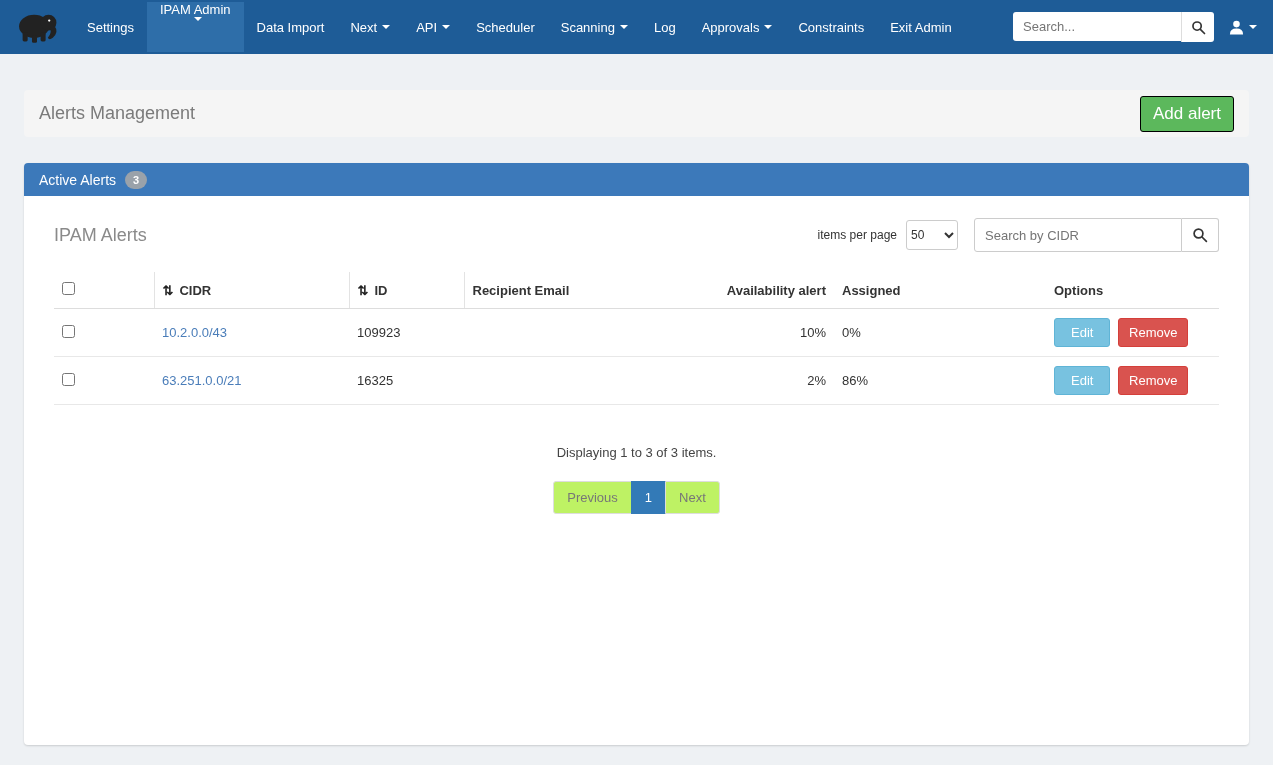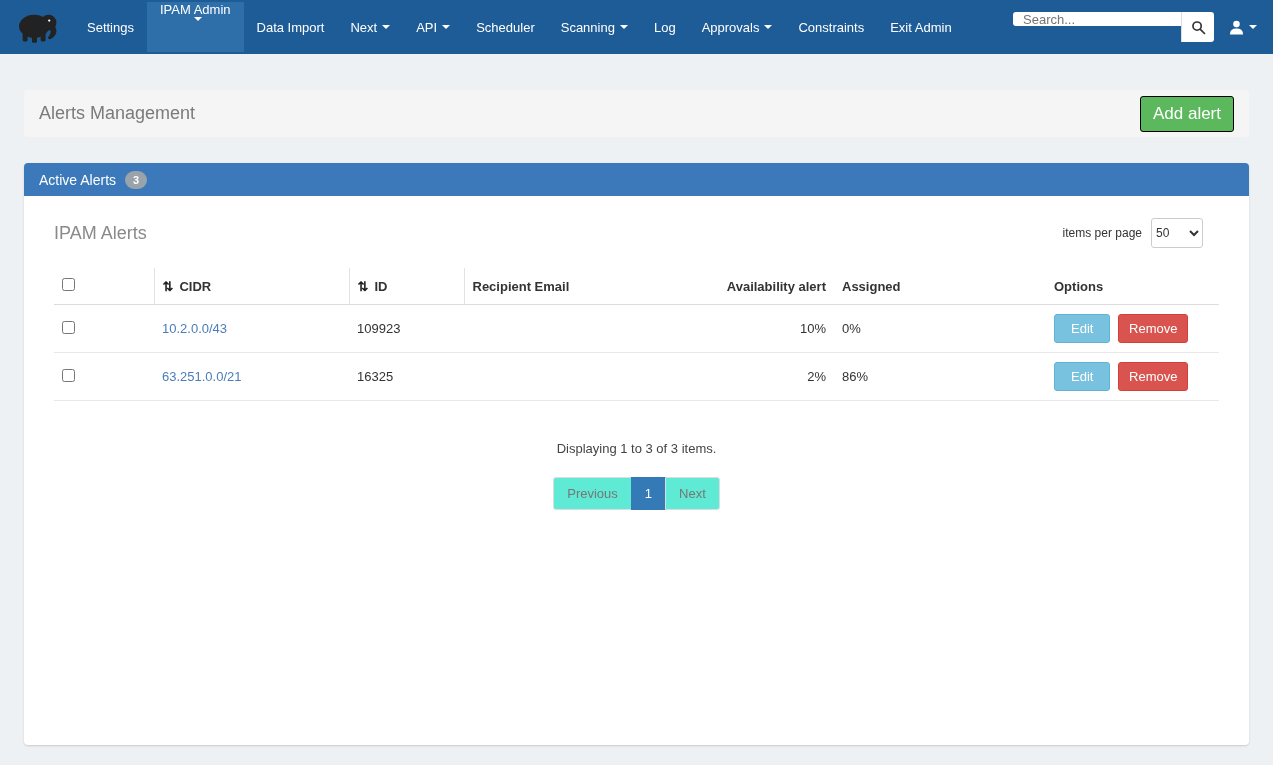--- a/index.html
+++ b/index.html
@@ -24,21 +24,21 @@
   }
   .nav-item.active { background:#2e6ea9;flex-direction:column; }
   .caret {
     display:inline-block; margin-left:5px; vertical-align:middle;
     border-left:4px solid transparent; border-right:4px solid transparent;
     border-top:4px solid #fff;
   }
   .nav-right { margin-left:auto; display:flex; align-items:center; }
   .nav-search { display:flex; }
   .nav-search input {
-    height:14px; width:168px; border:none; outline:none;
+    height:29px; width:168px; border:none; outline:none;
     border-radius:3px 0 0 3px; padding:0 10px; font-size:13px;
     font-family:"Liberation Sans", sans-serif; color:#555;
   }
   .nav-search button {
     height:30px; width:33px; background:#fff; border:none;
     border-left:1px solid #ddd; border-radius:0 3px 3px 0;
     display:flex; align-items:center; justify-content:center; cursor:pointer;
   }
   .user-menu { display:flex; align-items:center; margin:0 6px 0 14px; cursor:pointer; }
   .user-menu .caret { margin-left:4px; }
@@ -120,21 +120,21 @@
   .btn-remove {
     background:#d9534f; border:1px solid #d43f3a; color:#fff;
     padding:6px 10px; border-radius:3px; font-size:13px; margin-left:4px; cursor:pointer;
     font-family:"Liberation Sans", sans-serif;
   }
 
   
   .table-summary { text-align:center; margin-top:40px; font-size:13px; color:#444; }
   .pagination { display:flex; justify-content:center; margin-top:21px; }
   .page-btn {
-    border:1px solid #ddd; background:#5eead4; color:#777;
+    border:1px solid #ddd; background:#bef264; color:#777;
     padding:8px 13px; font-size:13px; margin-left:-1px; cursor:pointer;
     font-family:"Liberation Sans", sans-serif;
   }
   .page-btn:first-child { border-radius:3px 0 0 3px; margin-left:0; }
   .page-btn:last-child { border-radius:0 3px 3px 0; }
   .page-btn.active { background:#337ab7; border-color:#337ab7; color:#fff; }
 </style>
 </head>
 <body>
 
@@ -227,20 +227,29 @@
 
     <div class="panel-body">
 
       <div class="table-toolbar">
         <span class="table-title">IPAM Alerts</span>
         <div class="toolbar-right">
           <span class="ipp-label">items per page</span>
           <select class="ipp-select">
             <option>50</option>
           </select>
+          <div class="cidr-search">
+            <input type="text" placeholder="Search by CIDR" style="">
+            <button>
+              <svg viewBox="0 0 16 16" width="16" height="16">
+                <circle cx="6.5" cy="6.5" r="4.4" fill="none" stroke="#333" stroke-width="1.7"></circle>
+                <line x1="10" y1="10" x2="14.4" y2="14.4" stroke="#333" stroke-width="1.7" stroke-linecap="round"></line>
+              </svg>
+            </button>
+          </div>
         </div>
       </div>
 
       <table>
         <thead>
           <tr>
             <th class="col-check">
               <input type="checkbox" style="">
             </th>
             <th class="col-cidr">

